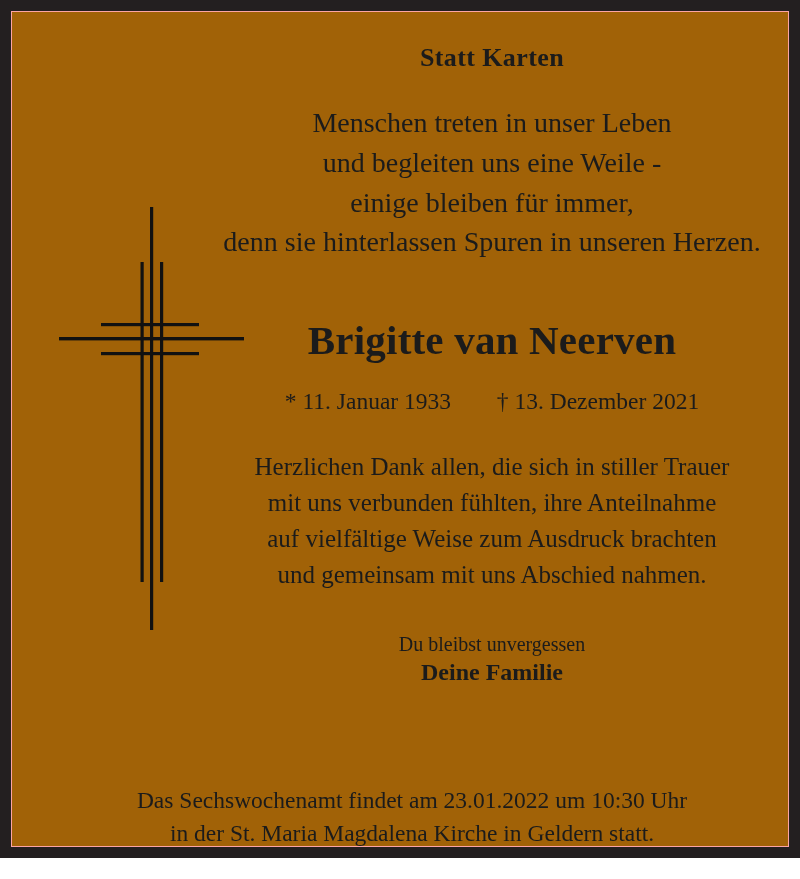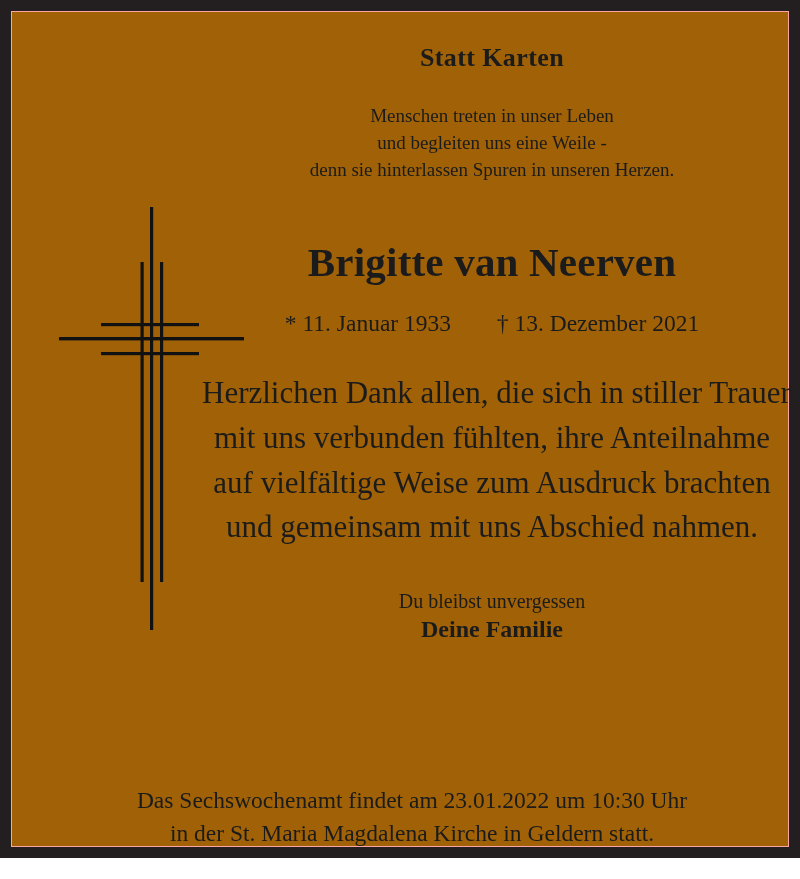--- a/index.html
+++ b/index.html
@@ -57,21 +57,21 @@
 
   .statt-karten {
     font-weight: bold;
     font-size: 26px;
     letter-spacing: 0.4px;
     line-height: 1.2;
     margin: 16px 0 0 0;
   }
 
   .poem {
-    font-size: 19px;
+    font-size: 28px;
     line-height: 1.42;
     margin: 30px 0 10px 0;
     font-weight: normal;
   }
   .poem div { white-space: nowrap; }
 
   .deceased-name {
     font-weight: bold;
     font-size: 41px;
     line-height: 1.1;
@@ -88,21 +88,21 @@
 
   .dates {
     font-size: 23.5px;
     line-height: 1.2;
     margin: 24px 0 0 0;
     white-space: nowrap;
   }
   .dates .gap { display: inline-block; width: 34px; }
 
   .thanks {
-    font-size: 31px;
+    font-size: 25px;
     line-height: 1.44;
     margin: 34px 0 0 0;
   }
   .thanks div { white-space: nowrap; }
 
   .closing-line {
     font-size: 20px;
     line-height: 1.3;
     margin: 38px 0 0 0;
   }
@@ -151,20 +151,21 @@
       </svg>
     </div>
 
     <div class="content">
 
       <div class="statt-karten">Statt Karten</div>
 
       <div class="poem">
         <div>Menschen treten in unser Leben</div>
         <div>und begleiten uns eine Weile -</div>
+        <div>einige bleiben für immer,</div>
         <div>denn sie hinterlassen Spuren in unseren Herzen.</div>
       </div>
 
       <div class="deceased-name">Brigitte van Neerven</div>
 
 
       <div class="dates">
         <span>* 11. Januar 1933</span>
         <span class="gap"></span>
         <span>† 13. Dezember 2021</span>

